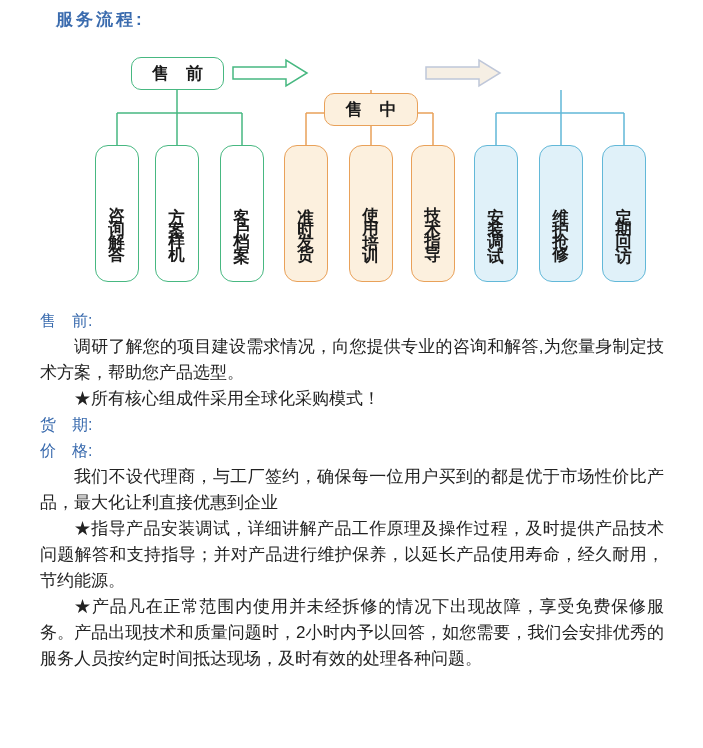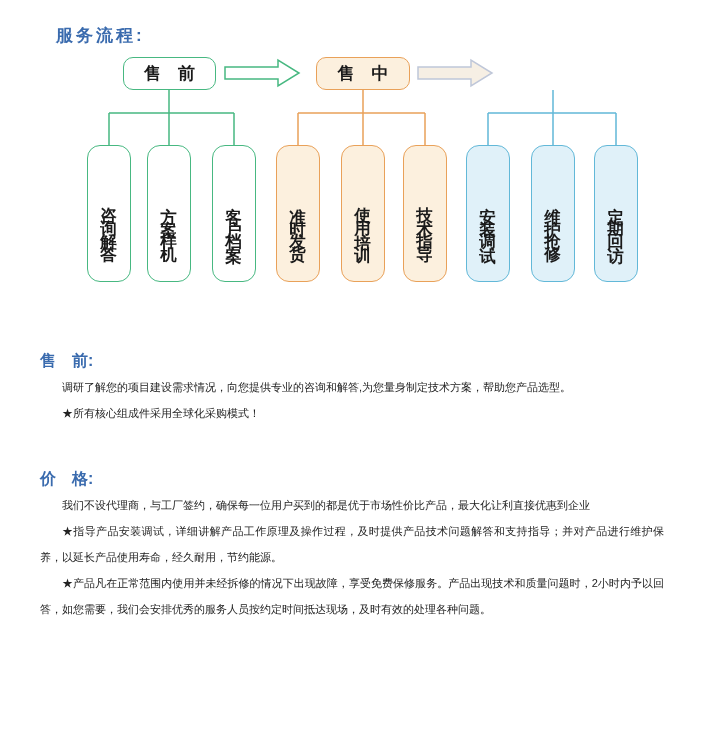--- a/index.html
+++ b/index.html
@@ -9,41 +9,40 @@
     overflow: hidden;
     font-family: "Liberation Sans", sans-serif;
   }
   .page { position: relative; width: 703px; height: 748px; background: #fff; }
 
   .page-title {
     position: absolute; left: 56px; top: 8px;
     font-size: 17px; font-weight: bold;
     letter-spacing: 3px;
     color: var(--title-blue);
-    margin-top: 16px;
   }
 
-  .flowchart { position: absolute; left: 8px; top: 0; width: 603px; height: 308px; }
+  .flowchart { position: absolute; left: 16px; top: 0; width: 603px; height: 308px; }
   .conn-layer { position: absolute; left: 0; top: 0; }
   .conn { fill: none; stroke-width: 1.5px; }
   .conn-green  { stroke: var(--presale-green); }
   .conn-orange { stroke: var(--midsale-orange); }
   .conn-blue   { stroke: var(--aftersale-blue); }
   .arrow1 { stroke: var(--presale-green); fill: #ffffff; stroke-width: 1.5px; }
   .arrow2 { stroke: var(--arrow2-border); fill: var(--arrow2-fill); stroke-width: 1.5px; }
 
   .node {
     position: absolute; top: 57px; height: 33px; box-sizing: border-box;
     border: 1.5px solid #000; border-radius: 10px;
     display: flex; align-items: center; justify-content: center;
     font-size: 17px; font-weight: bold; color: #1a1a1a;
     background: #fff;
   }
   .node.presale   { left: 115px; width: 93px; border-color: var(--presale-green); }
-  .node.midsale   { left: 308px; width: 94px; border-color: var(--midsale-orange); background: var(--midsale-fill); }
+  .node.midsale   { left: 308px; width: 94px; border-color: var(--midsale-orange); background: var(--midsale-fill); margin-top: 36px; }
   .node.aftersale { left: 498px; width: 94px; border-color: var(--aftersale-blue); background: var(--aftersale-fill); }
 
   .child {
     position: absolute; top: 145px; width: 44px; height: 137px; box-sizing: border-box;
     border: 1.5px solid #000; border-radius: 13px;
     display: flex; align-items: center; justify-content: center;
     background: #fff;
   }
   .child span {
     writing-mode: vertical-rl; text-orientation: upright;
@@ -52,26 +51,25 @@
   }
   .child.g0 { border-color: var(--presale-green); background: #ffffff; }
   .child.g1 { border-color: var(--midsale-orange); background: var(--midsale-fill); }
   .child.g2 { border-color: var(--aftersale-blue); background: var(--aftersale-fill); }
 
   .text-block {
     position: absolute; left: 40px; top: 308px; width: 624px;
     color: var(--body-text);
   }
   .sec-heading {
-    font-size: 16px; font-weight: bold; line-height: 26px;
+    font-size: 16px; font-weight: normal; line-height: 26px;
     color: var(--title-blue);
-    margin-top: 40px;
   }
   .para {
-    margin: 0; font-size: 11px; line-height: 26px;
+    margin: 0; font-size: 17px; line-height: 26px;
     text-indent: 2em; text-align: justify;
     color: var(--body-text);
   }
 </style>
 </head>
 <body>
 
 <div class="page">
 
   <div class="page-title">服务流程:</div>
@@ -118,20 +116,21 @@
     </div>
   </div>
 
   <div class="text-block">
 
     <div class="sec-heading">售　前:</div>
     <p class="para">调研了解您的项目建设需求情况，向您提供专业的咨询和解答,为您量身制定技术方案，帮助您产品选型。</p>
 
     <p class="para">★所有核心组成件采用全球化采购模式！</p>
 
+    <div class="sec-heading">货　期:</div>
 
     <div class="sec-heading">价　格:</div>
     <p class="para">我们不设代理商，与工厂签约，确保每一位用户买到的都是优于市场性价比产品，最大化让利直接优惠到企业</p>
 
     <p class="para">★指导产品安装调试，详细讲解产品工作原理及操作过程，及时提供产品技术问题解答和支持指导；并对产品进行维护保养，以延长产品使用寿命，经久耐用，节约能源。</p>
     <p class="para">★产品凡在正常范围内使用并未经拆修的情况下出现故障，享受免费保修服务。产品出现技术和质量问题时，2小时内予以回答，如您需要，我们会安排优秀的服务人员按约定时间抵达现场，及时有效的处理各种问题。</p>
 
   </div>
 
 </div>

